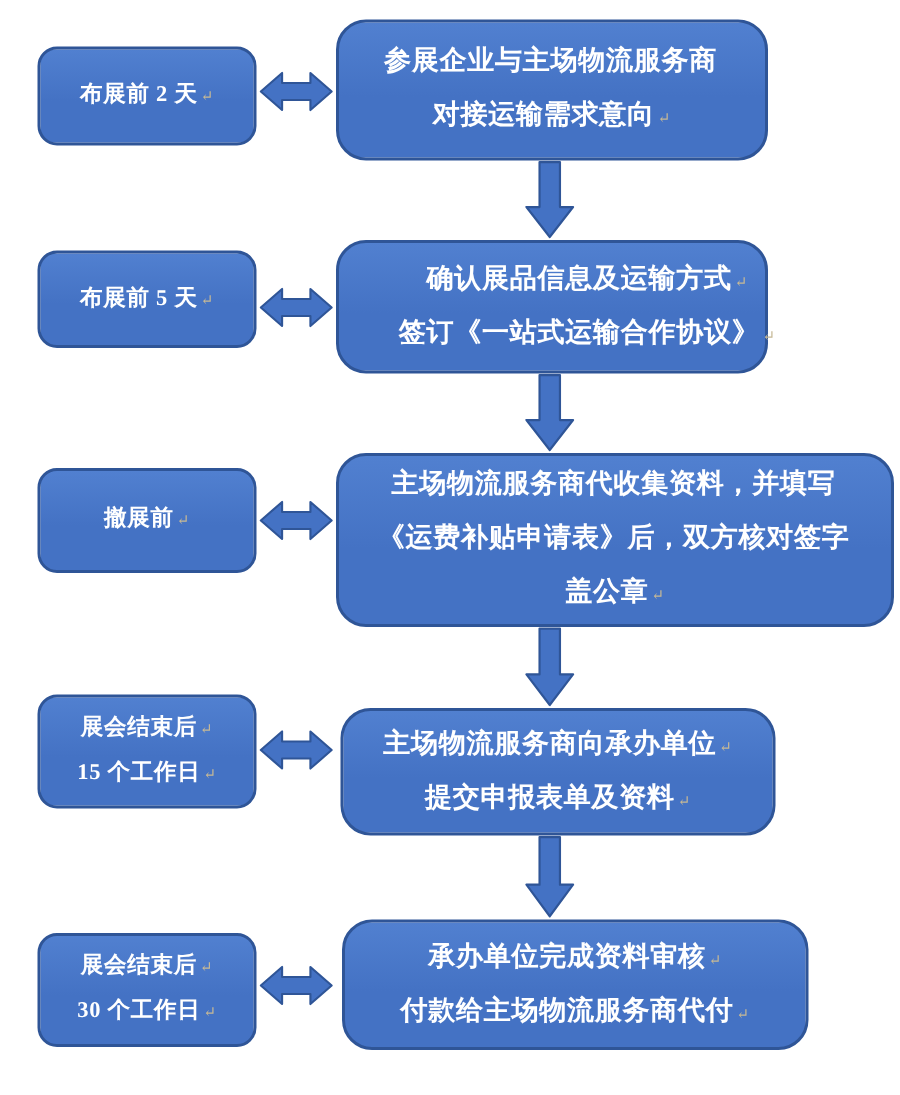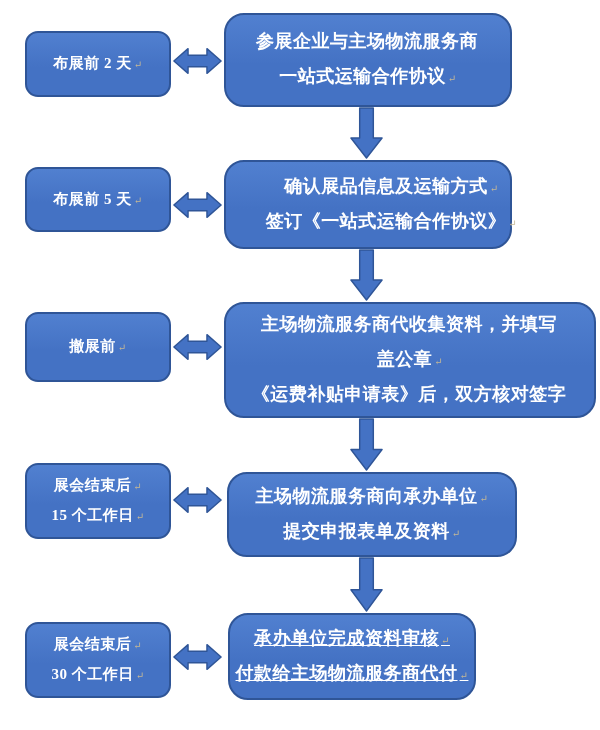--- a/index.html
+++ b/index.html
@@ -39,21 +39,21 @@
   }
   .pos-l1 { top: 31px;  height: 66px; }
   .pos-l2 { top: 167px; height: 65px; }
   .pos-l3 { top: 312px; height: 70px; }
   .pos-l4 { top: 463px; height: 76px; }
   .pos-l5 { top: 622px; height: 76px; }
   .pos-r1 { left: 224px; top: 13px;  width: 288px; height: 94px; }
   .pos-r2 { left: 224px; top: 160px; width: 288px; height: 89px; padding-left: 47px; }
   .pos-r3 { left: 224px; top: 302px; width: 372px; height: 116px; }
   .pos-r4 { left: 227px; top: 472px; width: 290px; height: 85px; }
-  .pos-r5 { left: 228px; top: 613px; width: 248px; height: 87px; text-decoration: underline; }
+  .pos-r5 { left: 228px; top: 613px; width: 311px; height: 87px; }
   .arrow { position: absolute; }
   .h-arrow { left: 172px; width: 51px; height: 38px; }
   .pos-a1 { top: 42px; }
   .pos-a2 { top: 186px; }
   .pos-a3 { top: 328px; }
   .pos-a4 { top: 481px; }
   .pos-a5 { top: 638px; }
   .v-arrow { left: 349px; width: 35px; }
   .pos-v1 { top: 107px; height: 53px; }
   .pos-v2 { top: 249px; height: 53px; }
@@ -78,21 +78,21 @@
   <div class="box left-box pos-l1">
     <span class="line"><span>布展前 2 天</span><span class="ret">↵</span></span>
   </div>
   <div class="arrow h-arrow pos-a1">
     <svg viewBox="0 0 54 40" preserveAspectRatio="none">
         <polygon points="2,20 17,7 17,14 37,14 37,7 52,20 37,33 37,26 17,26 17,33"></polygon>
       </svg>
   </div>
   <div class="box right-box pos-r1">
     <span class="line"><span>参展企业与主场物流服务商</span><span class="ret"></span></span>
-    <span class="line"><span>一站式运输合作协议</span><span class="ret">↵</span></span>
+    <span class="line"><span>对接运输需求意向</span><span class="ret">↵</span></span>
   </div>
   <div class="arrow v-arrow pos-v1">
     <svg viewBox="0 0 36 53" preserveAspectRatio="none">
         <polygon points="11,1 25,1 25,31 34,31 18,51 2,31 11,31"></polygon>
       </svg>
   </div>
 
   <div class="box left-box pos-l2">
     <span class="line"><span>布展前 5 天</span><span class="ret">↵</span></span>
   </div>
@@ -114,22 +114,22 @@
   <div class="box left-box pos-l3">
     <span class="line"><span>撤展前</span><span class="ret">↵</span></span>
   </div>
   <div class="arrow h-arrow pos-a3">
     <svg viewBox="0 0 54 40" preserveAspectRatio="none">
         <polygon points="2,20 17,7 17,14 37,14 37,7 52,20 37,33 37,26 17,26 17,33"></polygon>
       </svg>
   </div>
   <div class="box right-box pos-r3">
     <span class="line"><span>主场物流服务商代收集资料，并填写</span><span class="ret"></span></span>
+    <span class="line"><span>《运费补贴申请表》后，双方核对签字</span><span class="ret"></span></span>
     <span class="line"><span>盖公章</span><span class="ret">↵</span></span>
-    <span class="line"><span>《运费补贴申请表》后，双方核对签字</span><span class="ret"></span></span>
   </div>
   <div class="arrow v-arrow pos-v3">
     <svg viewBox="0 0 36 53" preserveAspectRatio="none">
         <polygon points="11,1 25,1 25,31 34,31 18,51 2,31 11,31"></polygon>
       </svg>
   </div>
 
   <div class="box left-box pos-l4">
     <span class="line"><span>展会结束后</span><span class="ret">↵</span></span>
     <span class="line"><span>15 个工作日</span><span class="ret">↵</span></span>

